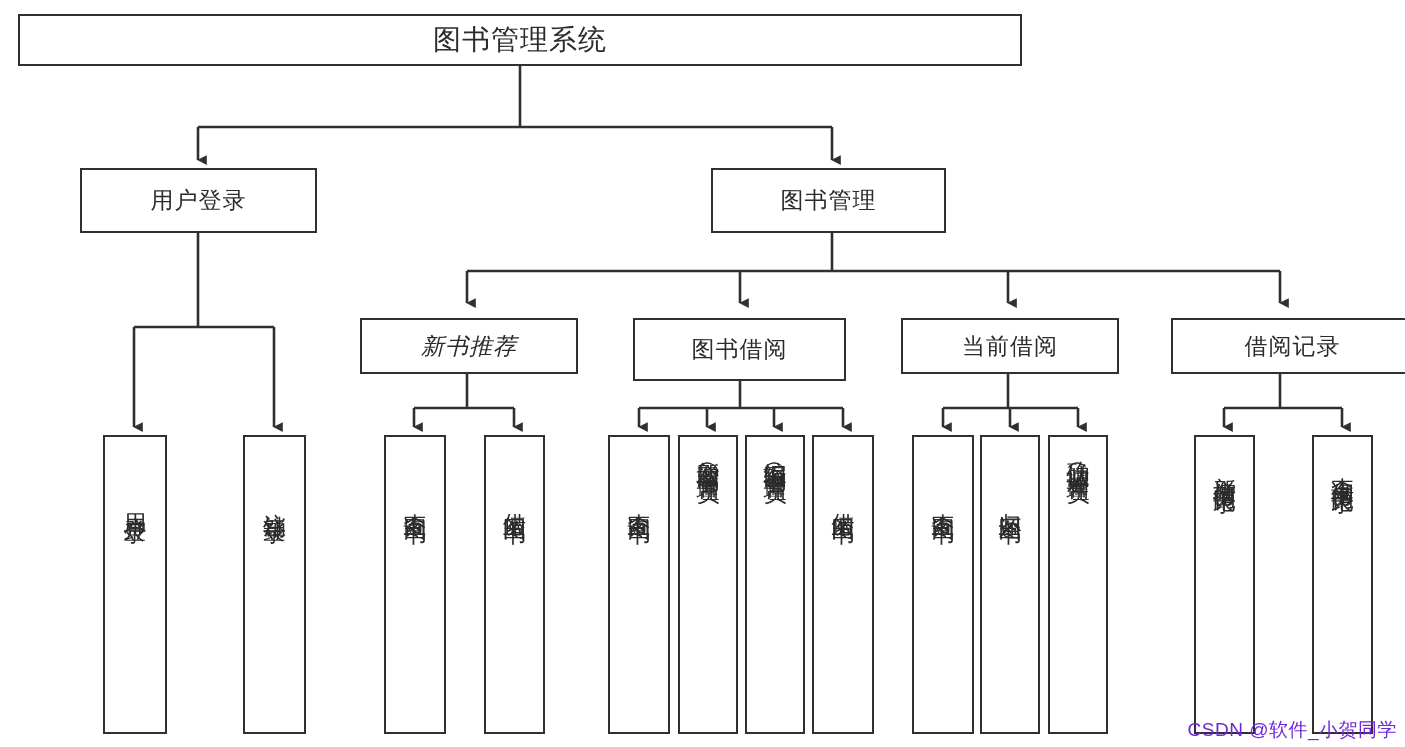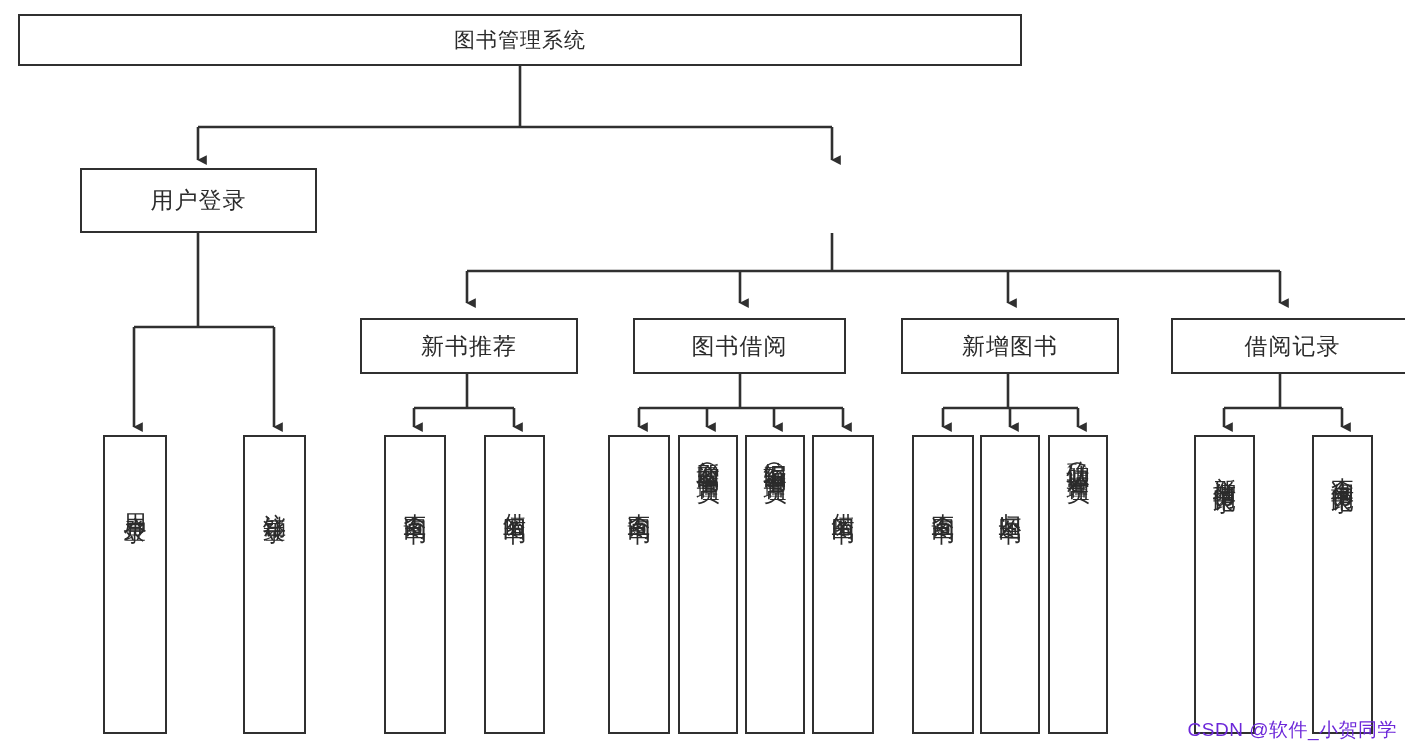--- a/index.html
+++ b/index.html
@@ -54,21 +54,21 @@
     line-height: 1.0;
     white-space: nowrap;
   }
   .node.v.mid .vtext {
     margin-top: 54px;
   }
   .node.v.tall .vtext {
     margin-top: 2px;
   }
   .node.root {
-    font-size: 21px;
+    font-size: 28px;
   }
   .watermark {
     position: absolute;
     right: 8px;
     bottom: 4px;
     font-size: 19px;
     color: #6d28d9;
     letter-spacing: 0.5px;
     z-index: 3;
     white-space: nowrap;
@@ -129,29 +129,32 @@
     </g>
   </svg>
 
   <div class="node h root" style="left:18px; top:14px; width:1004px; height:52px;">
     <span>图书管理系统</span>
   </div>
 
   <div class="node h" style="left:80px; top:168px; width:237px; height:65px;">
     <span>用户登录</span>
   </div>
-
-  <div class="node h" style="left:360px; top:318px; width:218px; height:56px;">
+  <div class="node h" style="left:711px; top:168px; width:235px; height:65px;">
+    <span>图书管理</span>
+  </div>
+
+  <div class="node h" style="left:360px; top:318px; width:218px; height:56px;font-style:italic;">
     <span>新书推荐</span>
   </div>
-  <div class="node h" style="left:633px; top:318px; width:213px; height:56px;">
+  <div class="node h" style="left:633px; top:318px; width:213px; height:63px;">
     <span>图书借阅</span>
   </div>
   <div class="node h" style="left:901px; top:318px; width:218px; height:56px;">
-    <span>新增图书</span>
+    <span>当前借阅</span>
   </div>
   <div class="node h" style="left:1171px; top:318px; width:243px; height:56px;">
     <span>借阅记录</span>
   </div>
 
   <div class="node v mid" style="left:103px; top:435px; width:64px; height:299px;">
     <span class="vtext">用户登录</span>
   </div>
   <div class="node v mid" style="left:243px; top:435px; width:63px; height:299px;">
     <span class="vtext">注销登录</span>

